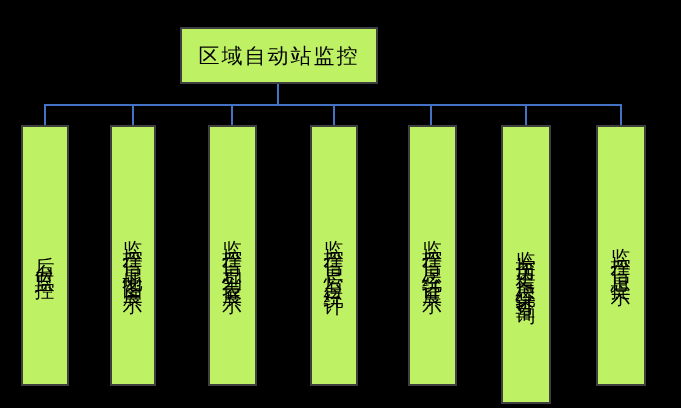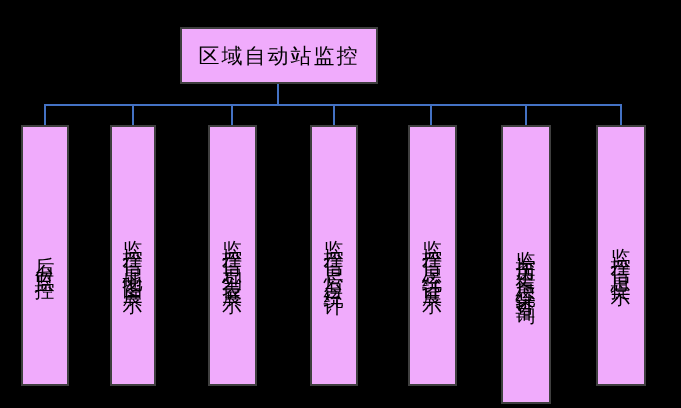--- a/index.html
+++ b/index.html
@@ -10,21 +10,21 @@
   .canvas {
     position: relative;
     width: 681px;
     height: 408px;
     background: #000000;
     overflow: hidden;
     font-family: "Liberation Serif", "DejaVu Serif", serif;
   }
   .node {
     position: absolute;
-    background: #f0abfc;
+    background: #bef264;
     border: 2px solid #3f3f3f;
     box-sizing: border-box;
     display: flex;
     align-items: center;
     justify-content: center;
     color: #000000;
   }
   .root-node {
     left: 180px;
     top: 27px;

